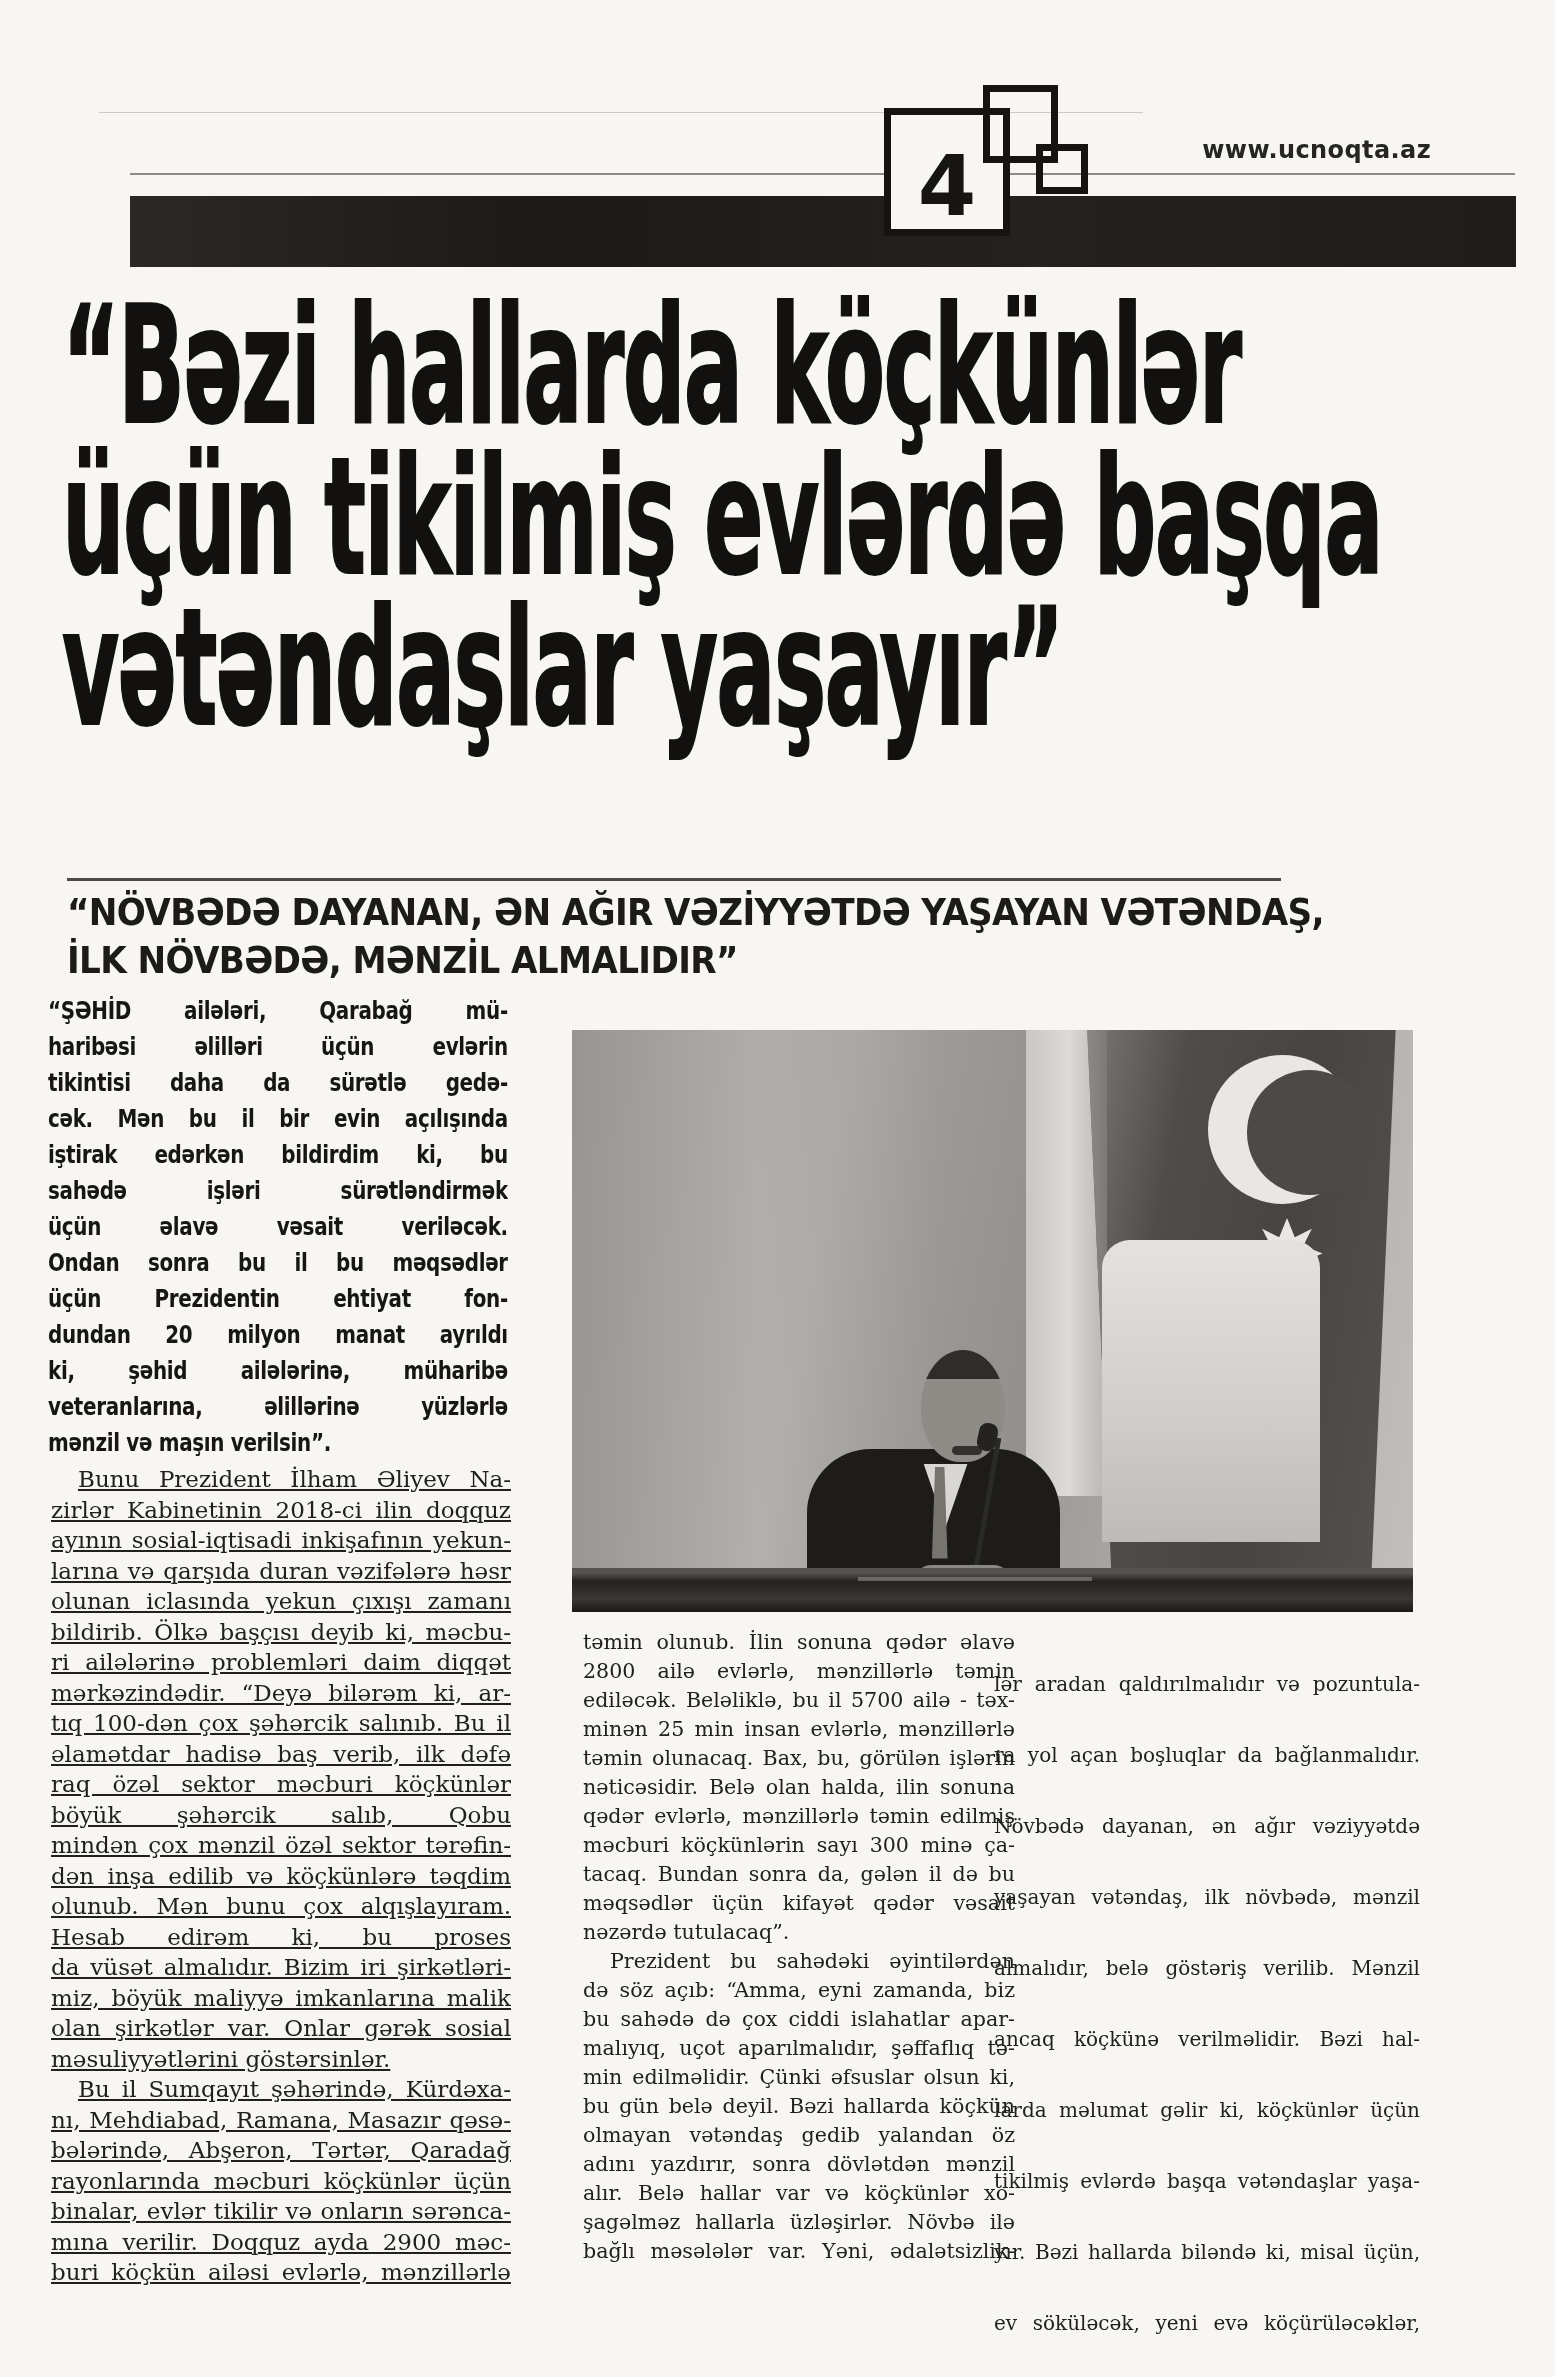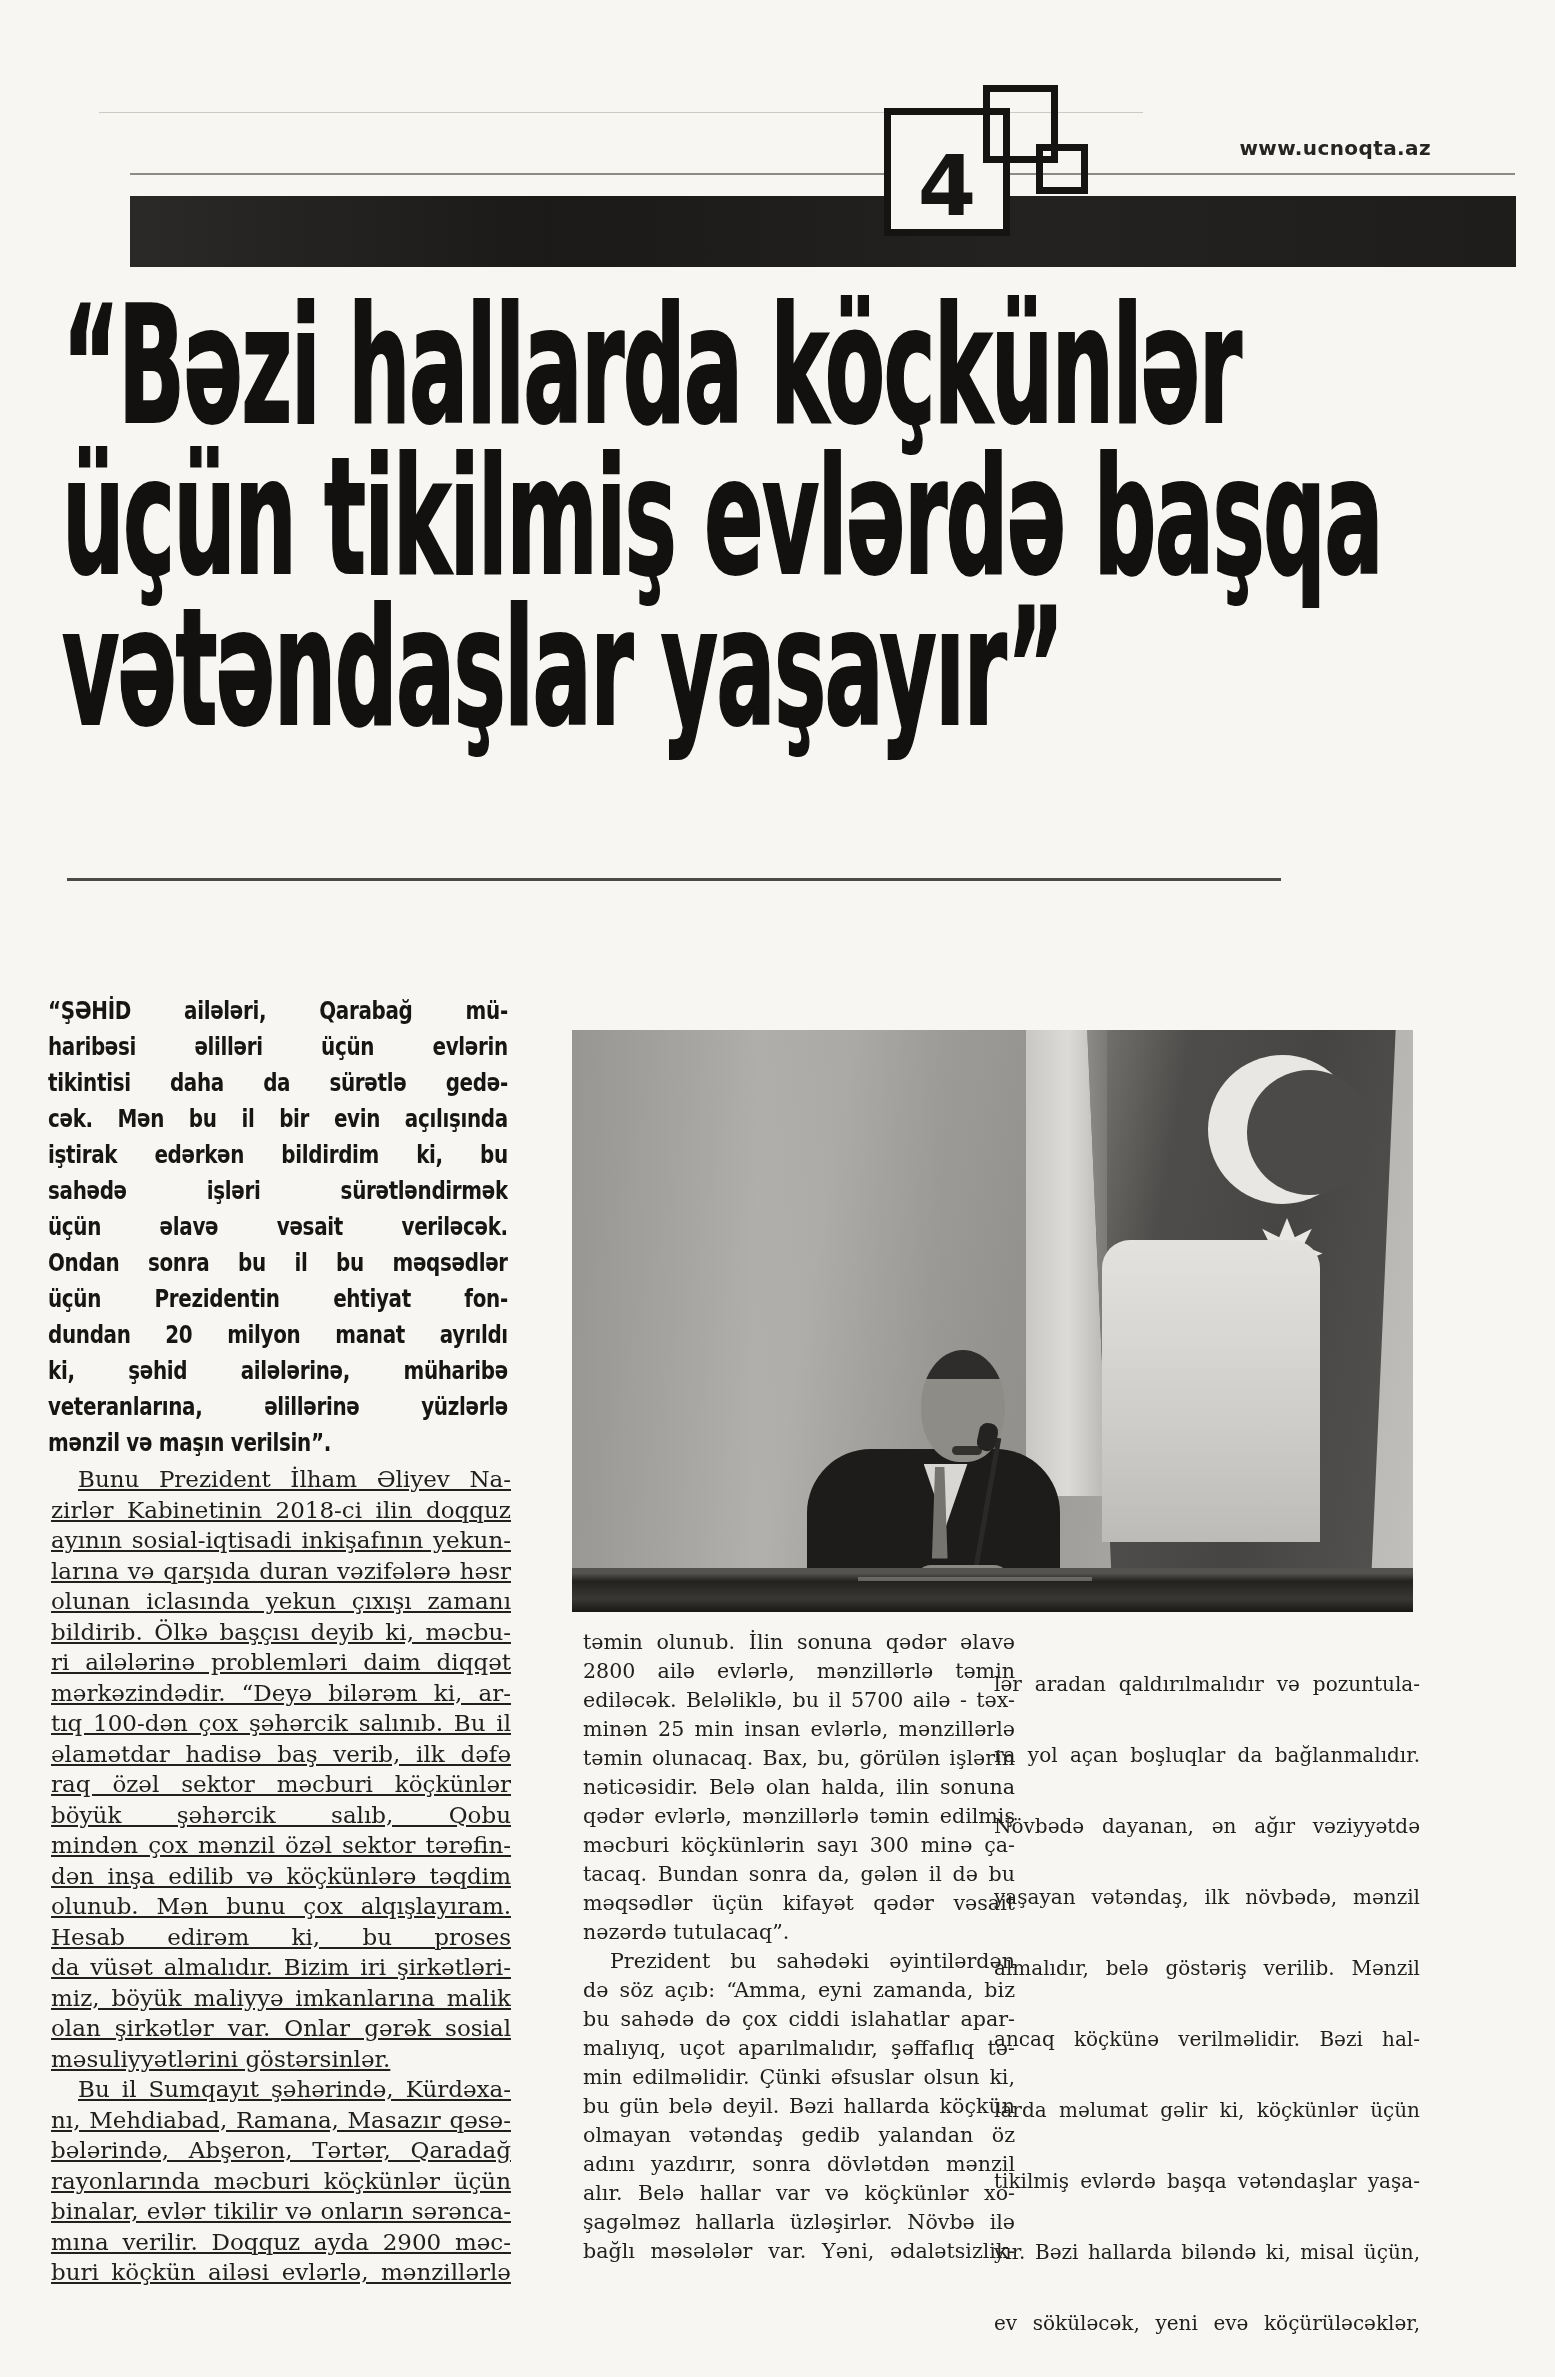--- a/index.html
+++ b/index.html
@@ -21,21 +21,21 @@
   .logo-box{position:absolute;border:7px solid #151413;background:transparent;}
   .logo-large{left:884px;top:108px;width:112px;height:114px;background:#f7f6f2;z-index:3;}
   .logo-tall{left:983px;top:85px;width:61px;height:64px;z-index:4;}
   .logo-small{left:1036px;top:144px;width:38px;height:36px;z-index:4;}
   .page-number{
     position:absolute;left:0;right:0;bottom:1.4px;
     text-align:center;font-size:84px;font-weight:700;line-height:1;color:#161514;
   }
   .site-url{
     position:absolute;right:124px;top:136px;
-    font-size:20px;font-weight:700;letter-spacing:0.4px;color:#262522;
+    font-size:24px;font-weight:700;letter-spacing:0.4px;color:#262522;
   }
   
   .headline{position:absolute;left:62px;top:290px;width:1484px;}
   .hl-line{
     display:block;white-space:nowrap;
     font-size:160px;line-height:151px;font-weight:700;
     letter-spacing:-0.02em;color:#121110;
     transform:scale(0.55,1.02);transform-origin:0 50%;
     -webkit-text-stroke:2.1px #121110;
   }
@@ -118,20 +118,24 @@
 
   <div class="headline">
       <div class="hl-line">“Bəzi hallarda köçkünlər</div>
       <div class="hl-line">üçün tikilmiş evlərdə başqa</div>
       <div class="hl-line">vətəndaşlar yaşayır”</div>
     </div>
 
 
   <div class="divider-rule"></div>
 
+  <div class="subhead2">
+      <div class="sh-line">“NÖVBƏDƏ DAYANAN, ƏN AĞIR VƏZİYYƏTDƏ YAŞAYAN VƏTƏNDAŞ,</div>
+      <div class="sh-line">İLK NÖVBƏDƏ, MƏNZİL ALMALIDIR”</div>
+    </div>
 
   <div class="lead">
       <div class="line">“ŞƏHİD ailələri, Qarabağ mü-</div>
       <div class="line">haribəsi əlilləri üçün evlərin</div>
       <div class="line">tikintisi daha da sürətlə gedə-</div>
       <div class="line">cək. Mən bu il bir evin açılışında</div>
       <div class="line">iştirak edərkən bildirdim ki, bu</div>
       <div class="line">sahədə işləri sürətləndirmək</div>
       <div class="line">üçün əlavə vəsait veriləcək.</div>
       <div class="line">Ondan sonra bu il bu məqsədlər</div>

